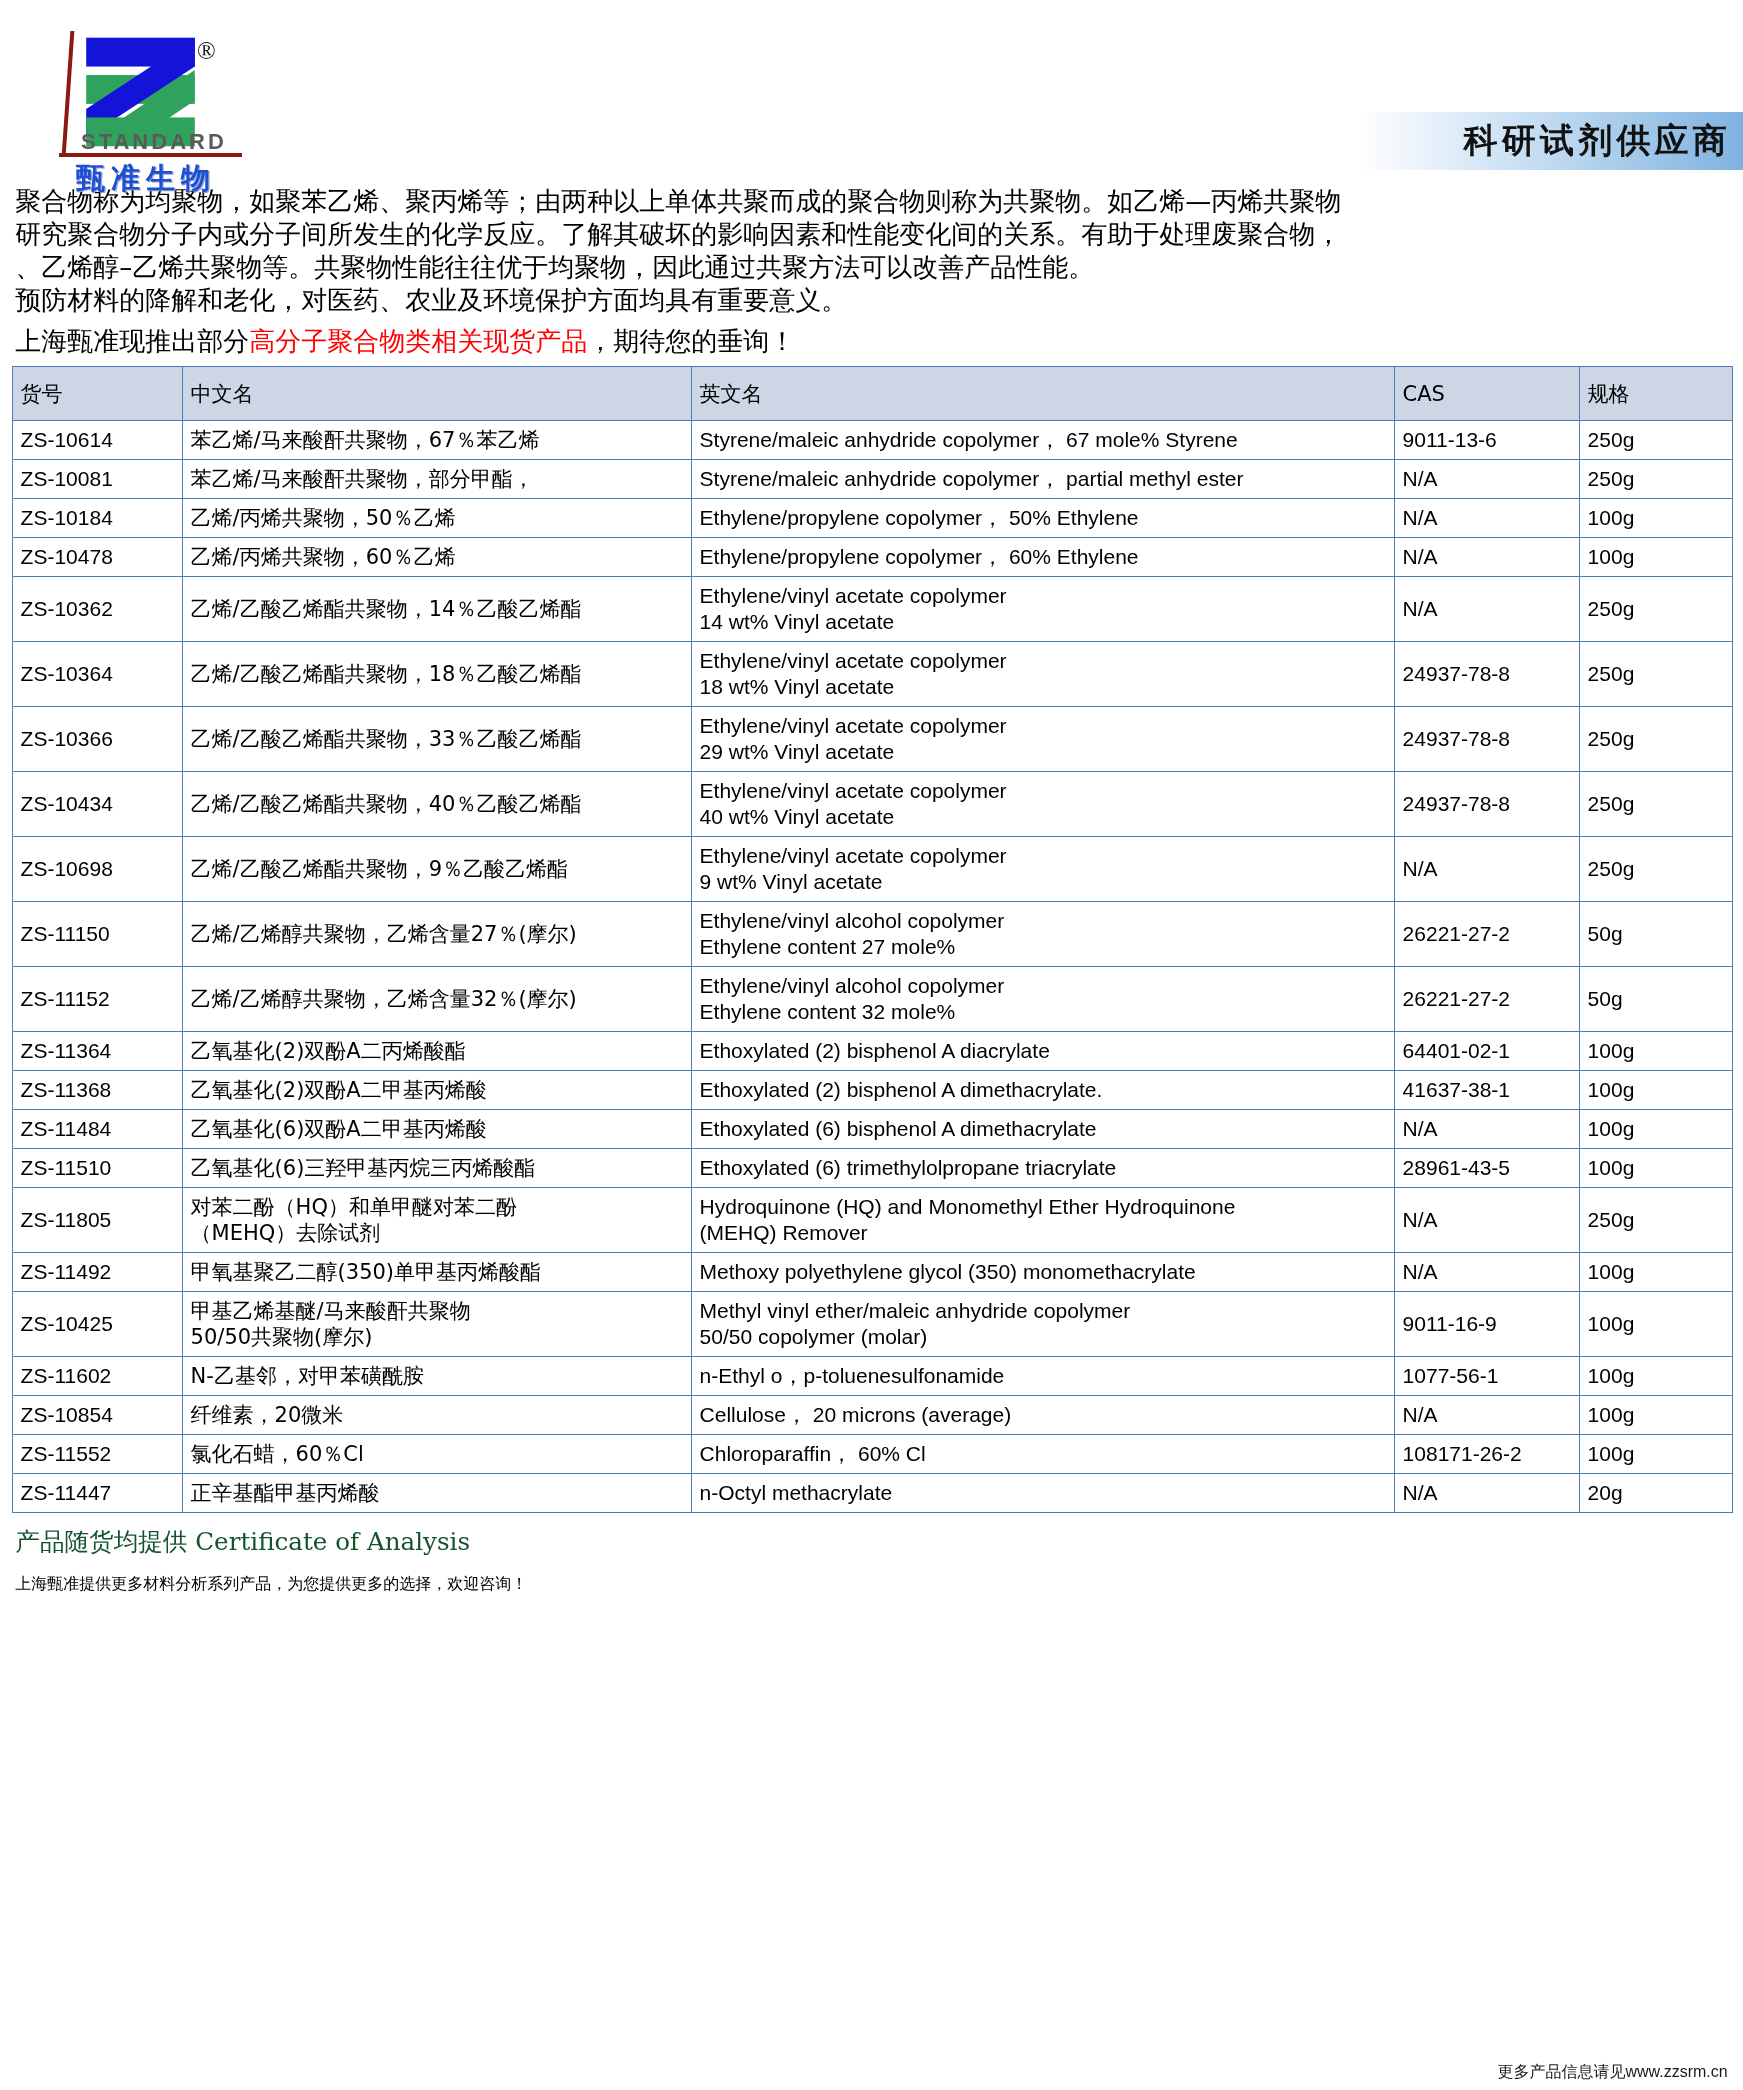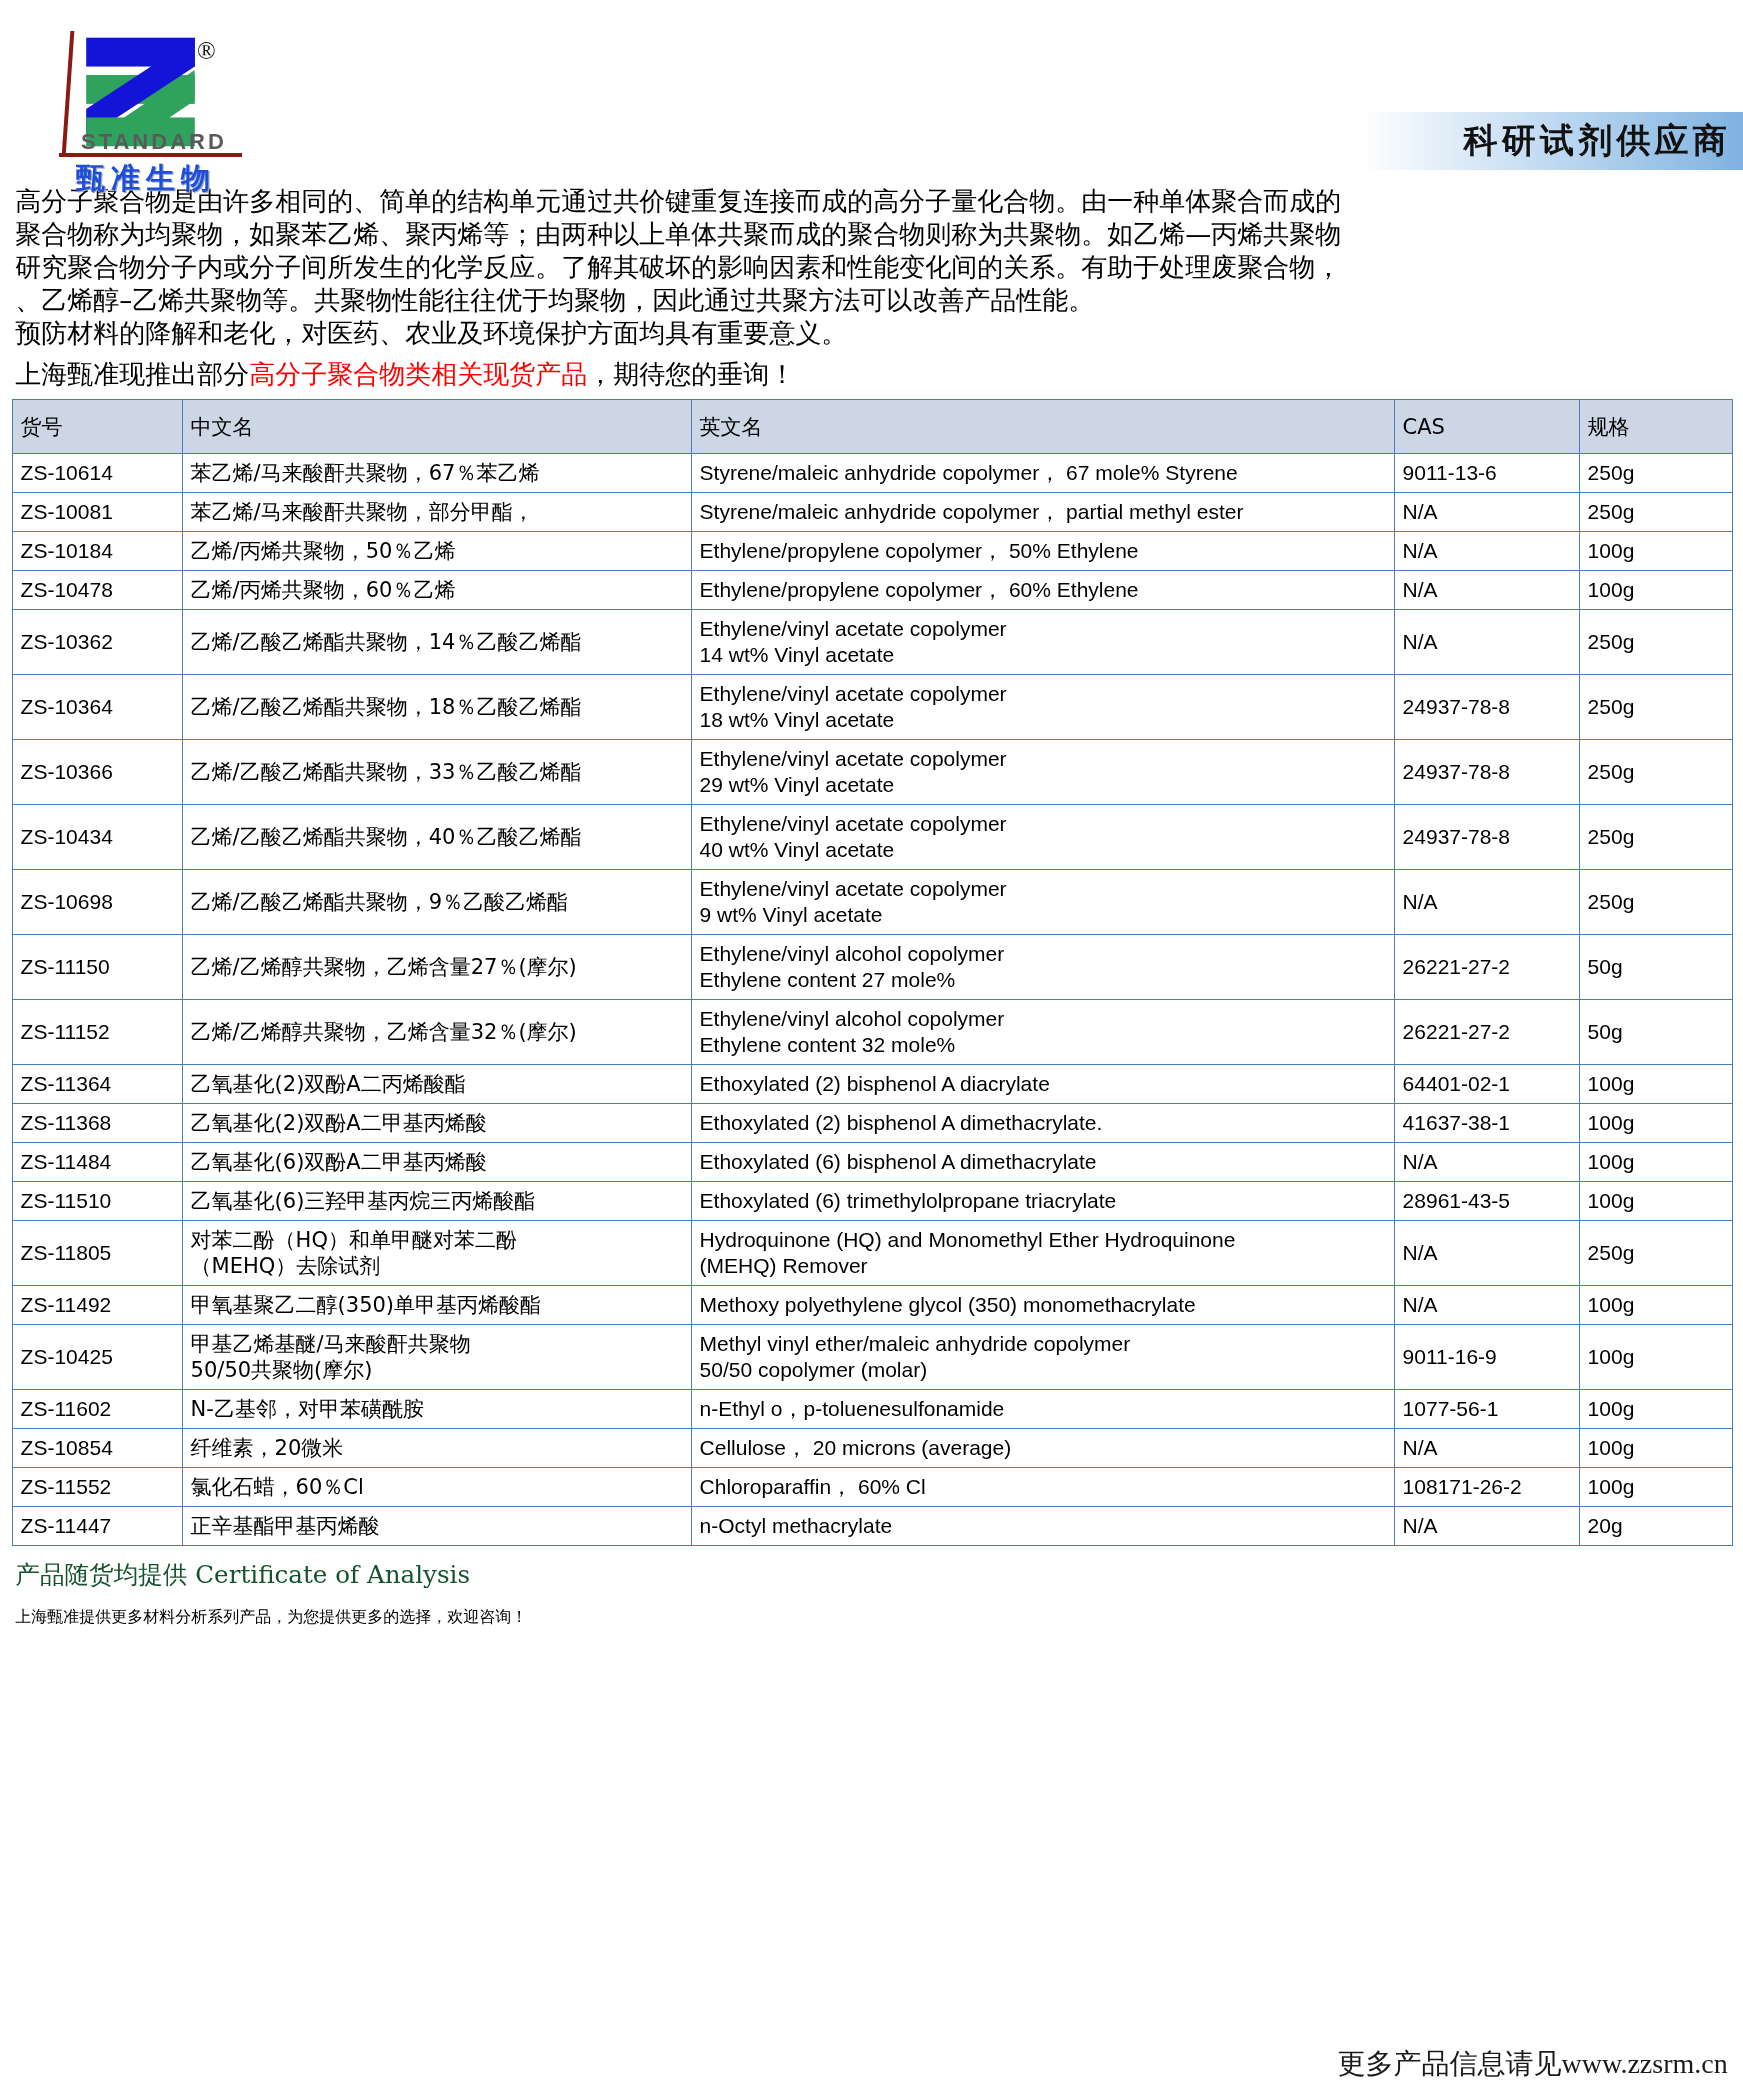--- a/index.html
+++ b/index.html
@@ -166,22 +166,22 @@
   .foot-note {
     padding: 15.3px 15.3px 0 15.3px;
     font-family: "DejaVu Sans", sans-serif;
     font-size: 16px;
     color: #000;
   }
   .foot-site {
     position: absolute;
     right: 15.3px;
     bottom: 8.5px;
-    font-family: Liberation Serif, serif;
-    font-size: 28px;
+    font-family: Liberation Sans, sans-serif;
+    font-size: 16px;
     color: #1a1a1a;
   }
 </style>
 </head>
 <body>
 
 <div class="header">
 
   <div class="logo-block">
     <div class="logo-axis-v"></div>
@@ -201,21 +201,20 @@
     <span class="logo-standard">STANDARD</span>
     <span class="logo-cn">甄准生物</span>
   </div>
 
   <div class="banner">
     <span class="banner-text">科研试剂供应商</span>
   </div>
 </div>
 
 <div class="intro">
-  <p class="ind">高分子聚合物是由许多相同的、简单的结构单元通过共价键重复连接而成的高分子量化合物。由一种单体聚合而成的</p>
   <p class="ind">聚合物称为均聚物，如聚苯乙烯、聚丙烯等；由两种以上单体共聚而成的聚合物则称为共聚物。如乙烯—丙烯共聚物</p>
   <p class="ind">研究聚合物分子内或分子间所发生的化学反应。了解其破坏的影响因素和性能变化间的关系。有助于处理废聚合物，</p>
   <p class="ind">、乙烯醇–乙烯共聚物等。共聚物性能往往优于均聚物，因此通过共聚方法可以改善产品性能。</p>
   <p class="ind">预防材料的降解和老化，对医药、农业及环境保护方面均具有重要意义。</p>
 </div>
 
 <div class="lead">
   <span>上海甄准现推出部分</span><span class="red">高分子聚合物类相关现货产品</span><span>，期待您的垂询！</span>
 </div>
 

